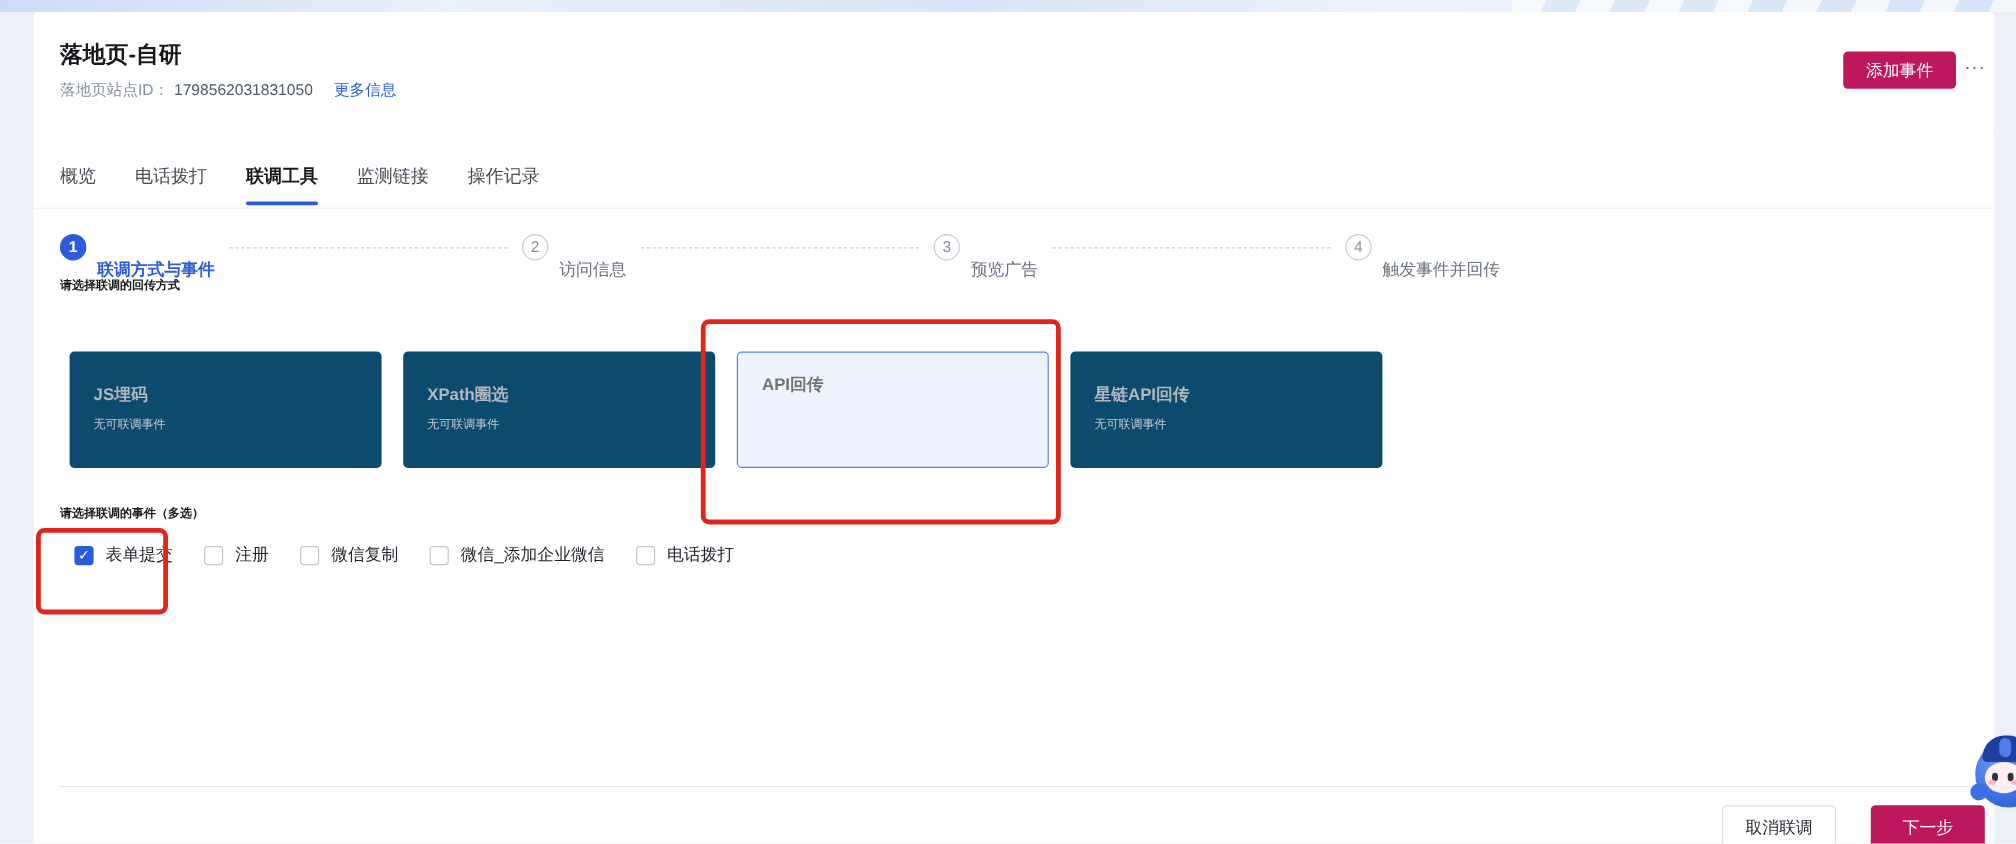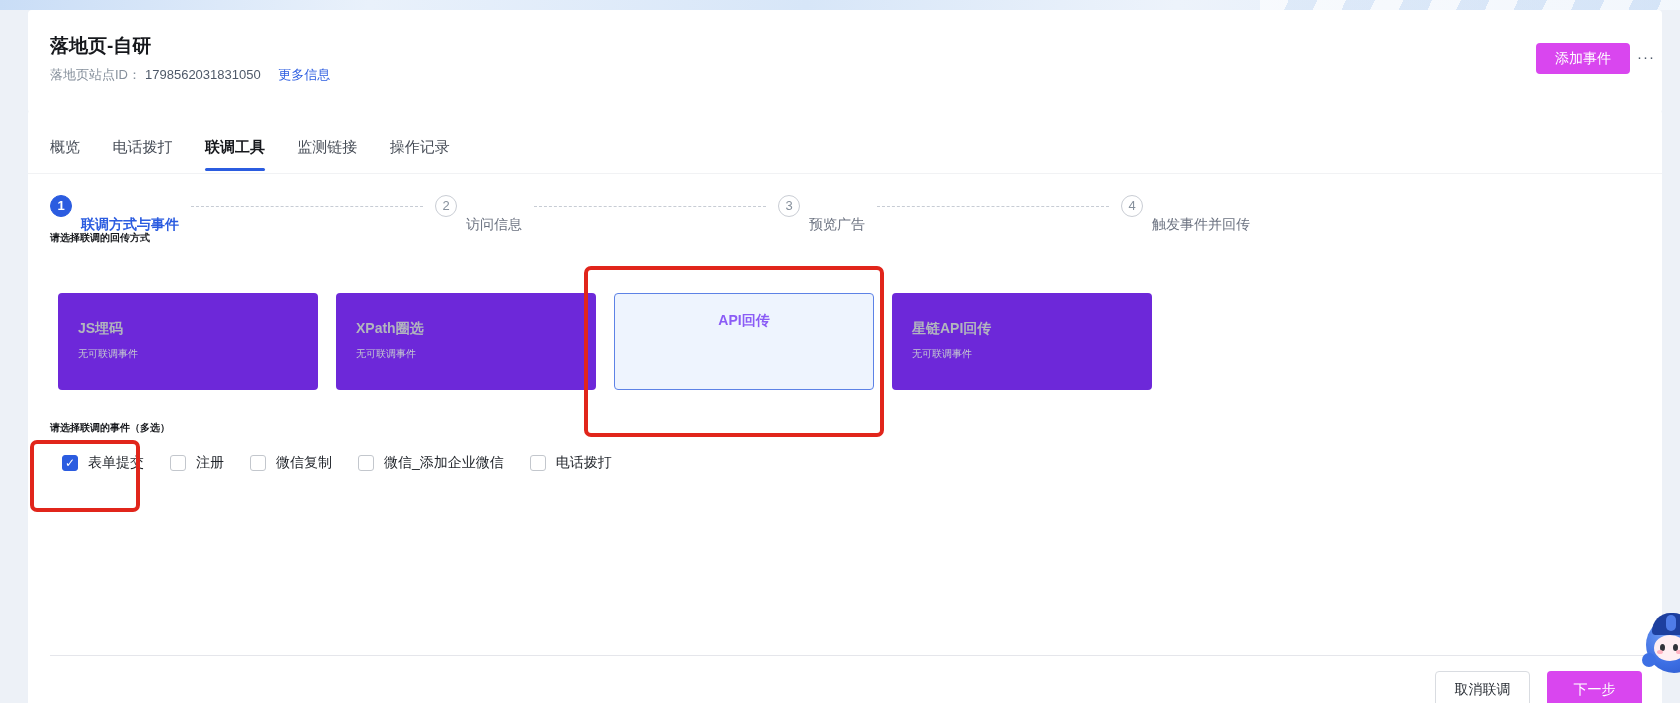--- a/index.html
+++ b/index.html
@@ -22,21 +22,21 @@
   .card { position:absolute; left:28px; width:1634px; background:#fff; border-radius:4px; }
   .header-card { top:10px; height:103px; }
   .main-card { top:110px; height:593px; border-radius:4px 4px 0 0; }
 
   
   .page-title { position:absolute; left:22px; top:23px; font-size:19px; font-weight:700; color:#16181c; }
   .subtitle-row { position:absolute; left:22px; top:56px; font-size:13px; color:#86909c; }
   .subtitle-row .site-id { color:#4e5969; margin-left:4px; }
   .subtitle-row .link { color:#2b5ce0; margin-left:14px; cursor:pointer; }
   .btn { display:inline-block; text-align:center; font-size:14px; border-radius:4px; cursor:pointer; }
-  .btn-primary { background:#d946ef; color:#fff; border:none; }
+  .btn-primary { background:#be185d; color:#fff; border:none;margin-left:12px; }
   .add-event-btn { position:absolute; right:32px; top:33px; width:94px; height:31px; line-height:31px; }
   .more-menu { position:absolute; right:2px; top:42px; width:28px; height:16px; color:#4e5969;
     font-size:15px; letter-spacing:1px; text-align:center; line-height:10px; cursor:pointer; }
 
   
   .tab-bar { position:relative; height:64px; border-bottom:1px solid #f1f2f4; padding:28px 0 0 22px; }
   .tab { display:inline-block; margin-right:28px; font-size:15px; color:#474d57; cursor:pointer;
     position:relative; padding-bottom:14px; }
   .tab.active { color:#16181c; font-weight:700; }
   .tab.active::after { content:""; position:absolute; left:0; right:0; bottom:0; height:3px;
@@ -54,25 +54,25 @@
   .step-connector { flex:1; border-top:1px dashed #c7ccd4; margin:0 12px; }
 
   
   .section-title { position:absolute; left:22px; font-size:10px; font-weight:700; color:#16181c; }
   .method-title { top:121px; }
   .event-title { top:311px; }
 
   
   .cards-row { position:absolute; left:30px; top:183px; display:flex; }
   .method-card { width:260px; height:97px; border-radius:4px; margin-right:18px;
-    background:#6d28d9; padding:27px 20px 0 20px; cursor:pointer; }
+    background:#0c4a6e; padding:27px 20px 0 20px; cursor:pointer; }
   .method-card .card-title { font-size:14px; font-weight:700; color:#b2b6bd; }
   .method-card .card-desc { margin-top:9px; font-size:10px; color:#c5c9d0; }
   .method-card.selected { background:#eef4fe; border:1px solid #5d82e6; padding-top:18px; }
-  .method-card.selected .card-title { color:#8b5cf6;text-align:center; }
+  .method-card.selected .card-title { color:#737373; }
   .method-card.selected .card-desc { margin-top:8px; font-size:12.5px; line-height:18px; color:#3d63d9; }
 
   
   .checkbox-row { position:absolute; left:34px; top:344px; display:flex; align-items:center; }
   .checkbox-item { display:flex; align-items:center; margin-right:26px; cursor:pointer; }
   .checkbox-box { width:16px; height:16px; border:1px solid #c3c7cd; border-radius:3px; background:#fff;
     text-align:center; line-height:15px; font-size:12px; color:#fff; }
   .checkbox-item.checked .checkbox-box { background:#2b5ce0; border-color:#2b5ce0; font-weight:700; }
   .checkbox-label { margin-left:10px; font-size:14px; color:#1f2329; }
 

